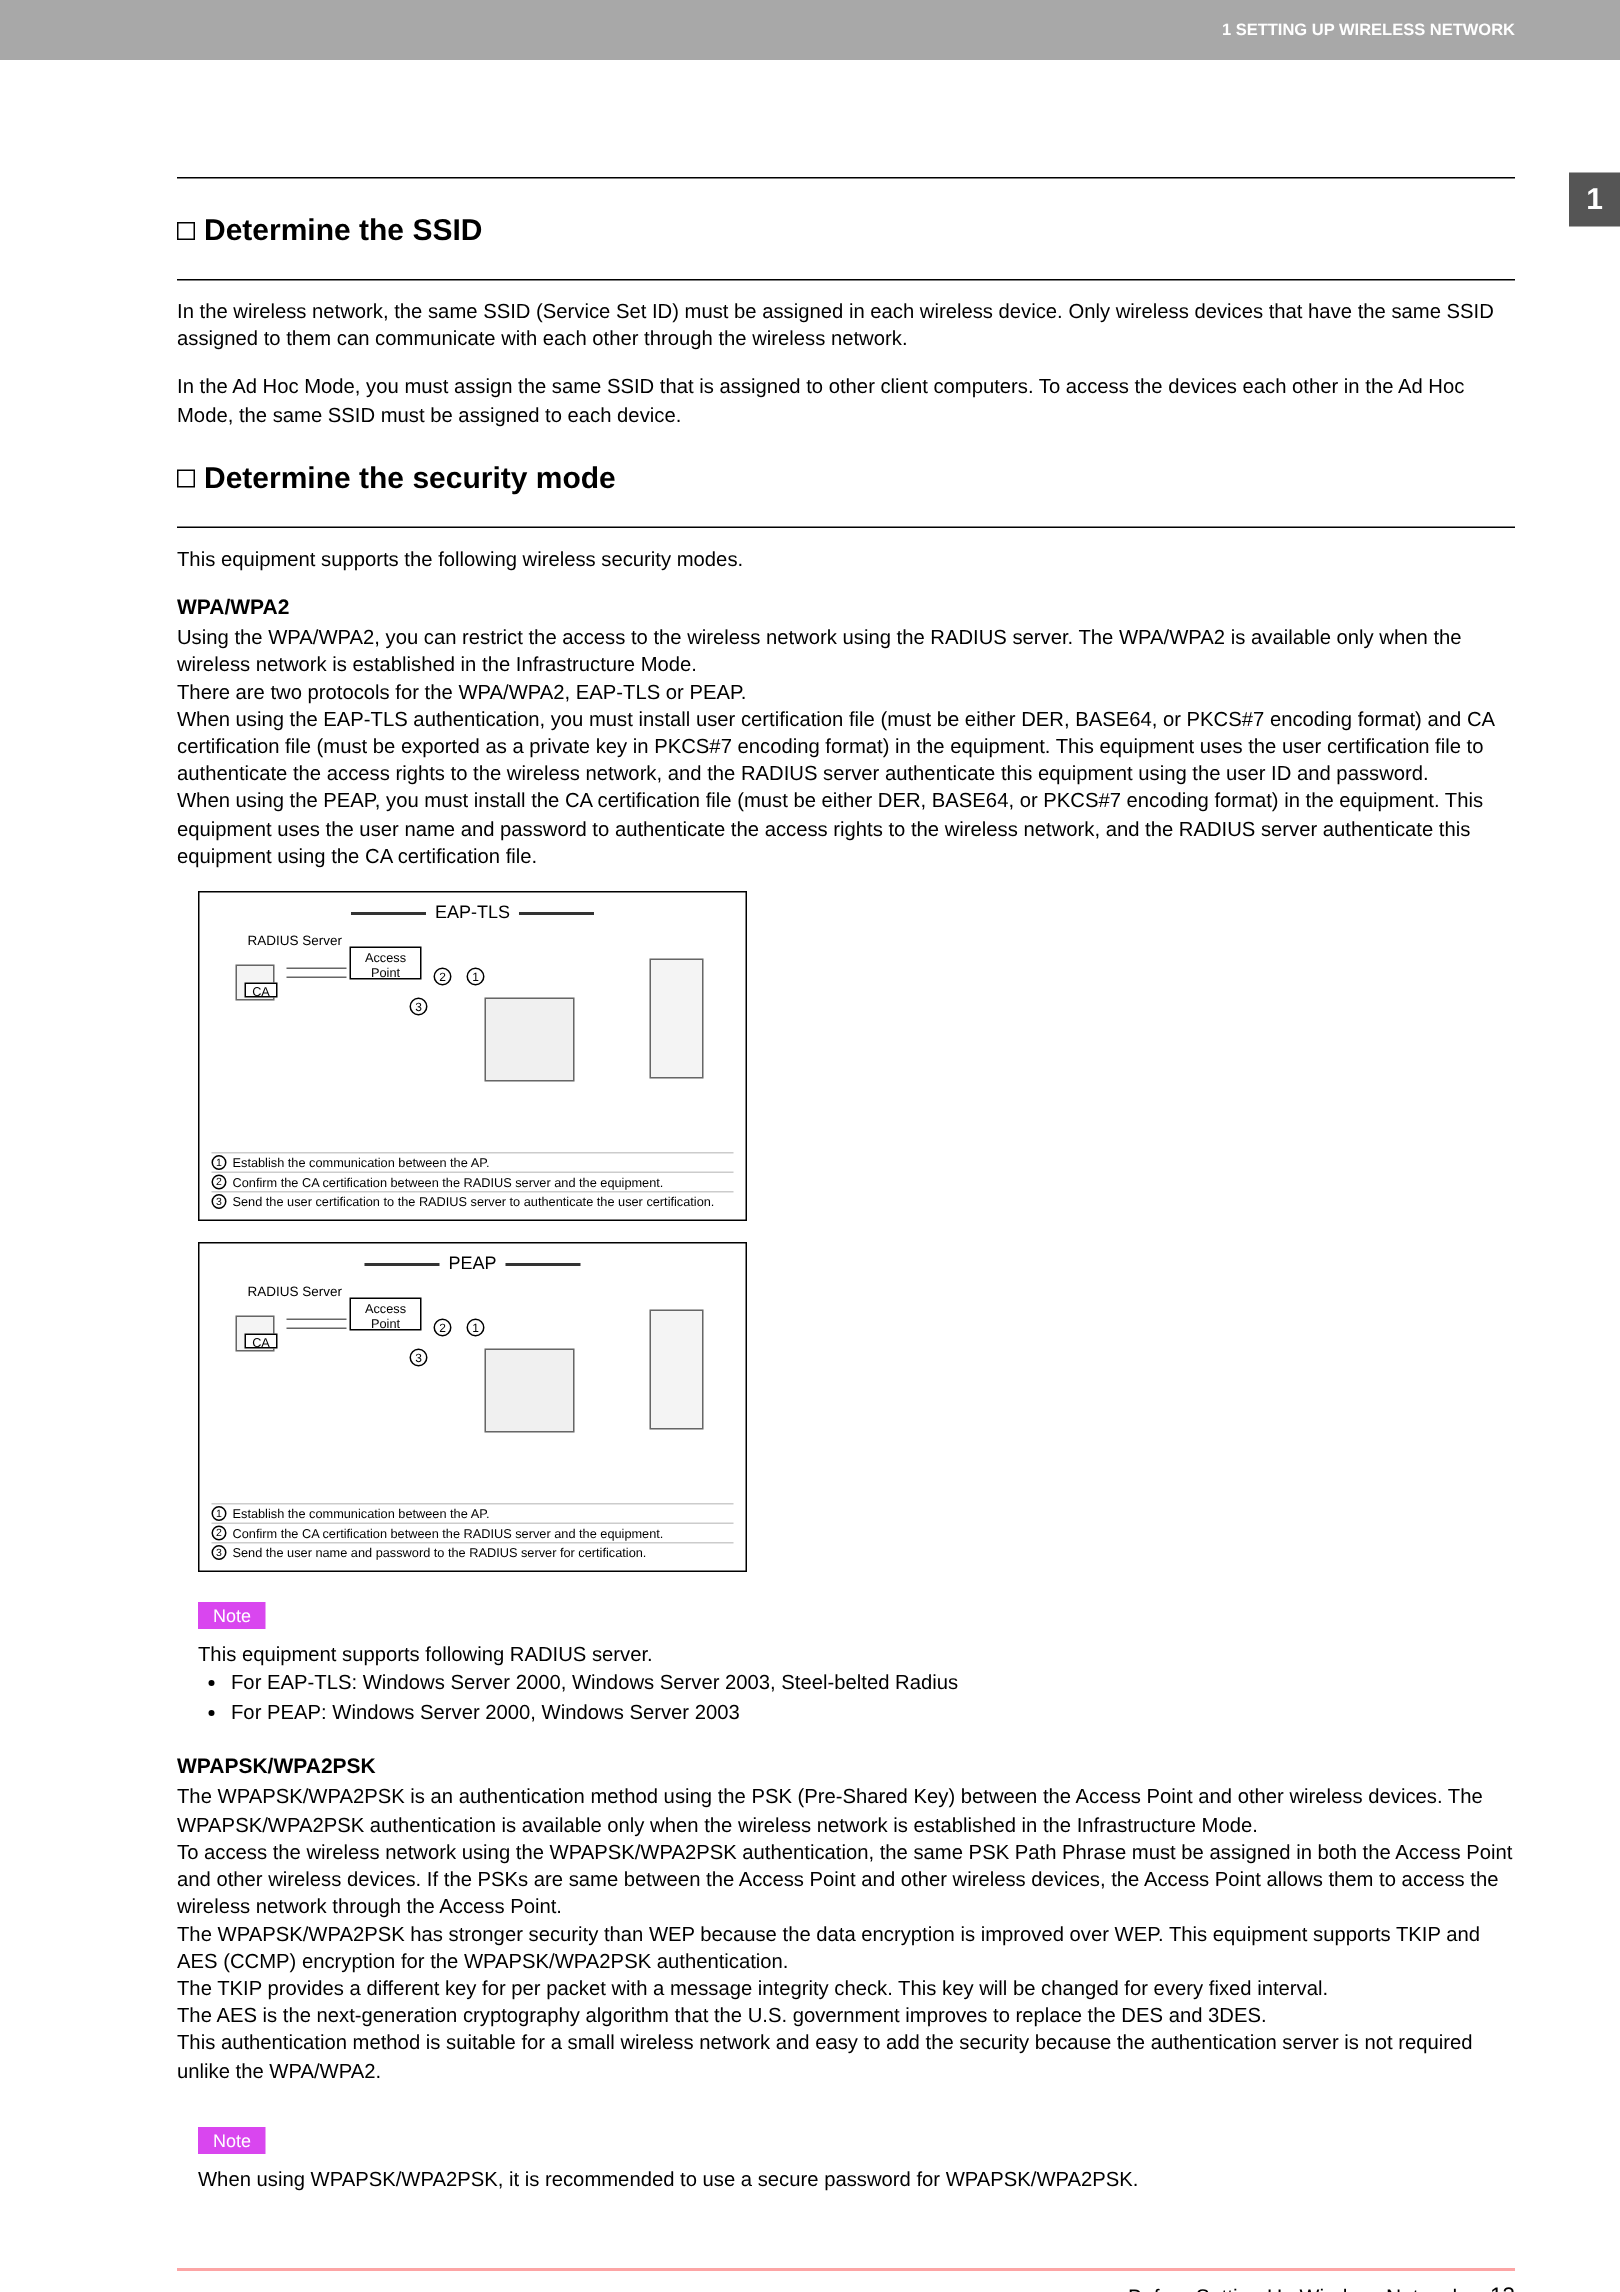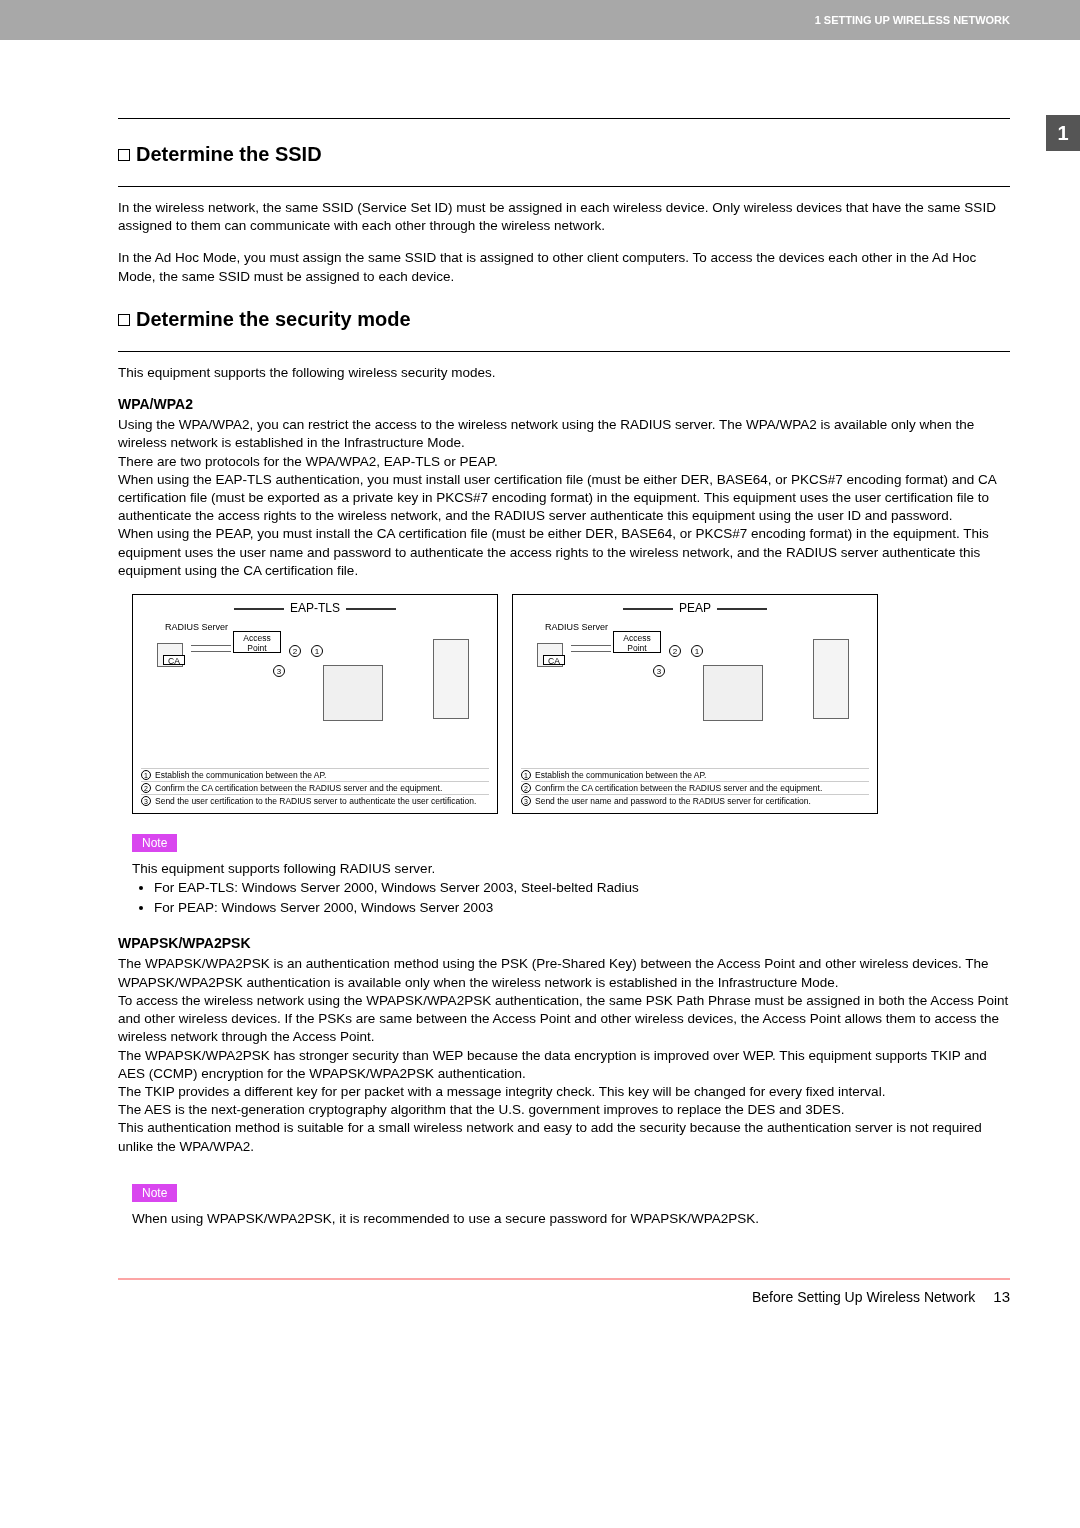--- a/index.html
+++ b/index.html
@@ -9,21 +9,21 @@
   .side-tab { position: absolute; right: 0; top: 115px; width: 34px; height: 36px; background: #555; color: #fff; display: flex; align-items: center; justify-content: center; font-size: 20px; font-weight: bold; }
   .page { padding: 48px 70px 30px 118px; position: relative; }
   .rule-top { border-top: 1px solid #000; margin-bottom: 24px; margin-top: 30px; }
   .section-title { font-size: 20px; font-weight: bold; border-bottom: 1px solid #000; padding-bottom: 20px; margin-bottom: 12px; }
   .section-title .box { display: inline-block; width: 12px; height: 12px; border: 1.5px solid #000; margin-right: 6px; position: relative; top: 0px; }
   .body-text { font-size: 13.5px; line-height: 1.35; margin-bottom: 14px; }
   .sub-heading { font-size: 14px; font-weight: bold; margin-bottom: 4px; margin-top: 6px; }
   .note-box { display: inline-block; background: #d946ef; color: #fff; font-size: 12px; padding: 2px 10px; margin-top: 14px; margin-bottom: 8px; margin-left: 14px; }
   .note-text { font-size: 13.5px; line-height: 1.35; margin-left: 14px; }
   ul.note-list { list-style: disc; margin-left: 36px; font-size: 13.5px; line-height: 1.45; }
-  .diagrams { display: flex; gap: 14px; margin: 6px 0 6px 14px; }
+  .diagrams { display: flex; gap: 14px; margin: 6px 0 6px 14px; flex-direction: column; }
   .diagram { border: 1px solid #000; width: 366px; height: 220px; position: relative; font-size: 9px; }
   .diagram-title { position: absolute; top: 6px; left: 50%; transform: translateX(-50%); font-size: 12px; }
   .diagram-title .bar { display: inline-block; width: 50px; border-top: 2px solid #333; vertical-align: middle; margin: 0 6px; }
   .d-label { position: absolute; font-size: 9px; line-height: 1.1; }
   .d-box { position: absolute; border: 1px solid #000; font-size: 8.5px; text-align: center; background: #fff; }
   .d-server { position: absolute; border: 1px solid #666; background: #f4f4f4; }
   .d-printer { position: absolute; border: 1px solid #666; background: #f0f0f0; }
   .d-circle { position: absolute; border: 1px solid #000; border-radius: 50%; width: 12px; height: 12px; font-size: 8px; text-align: center; line-height: 11px; background: #fff; }
   .d-arrow { position: absolute; border-top: 1px solid #666; }
   .d-list { position: absolute; bottom: 6px; left: 8px; right: 8px; font-size: 8.5px; line-height: 1.2; }

